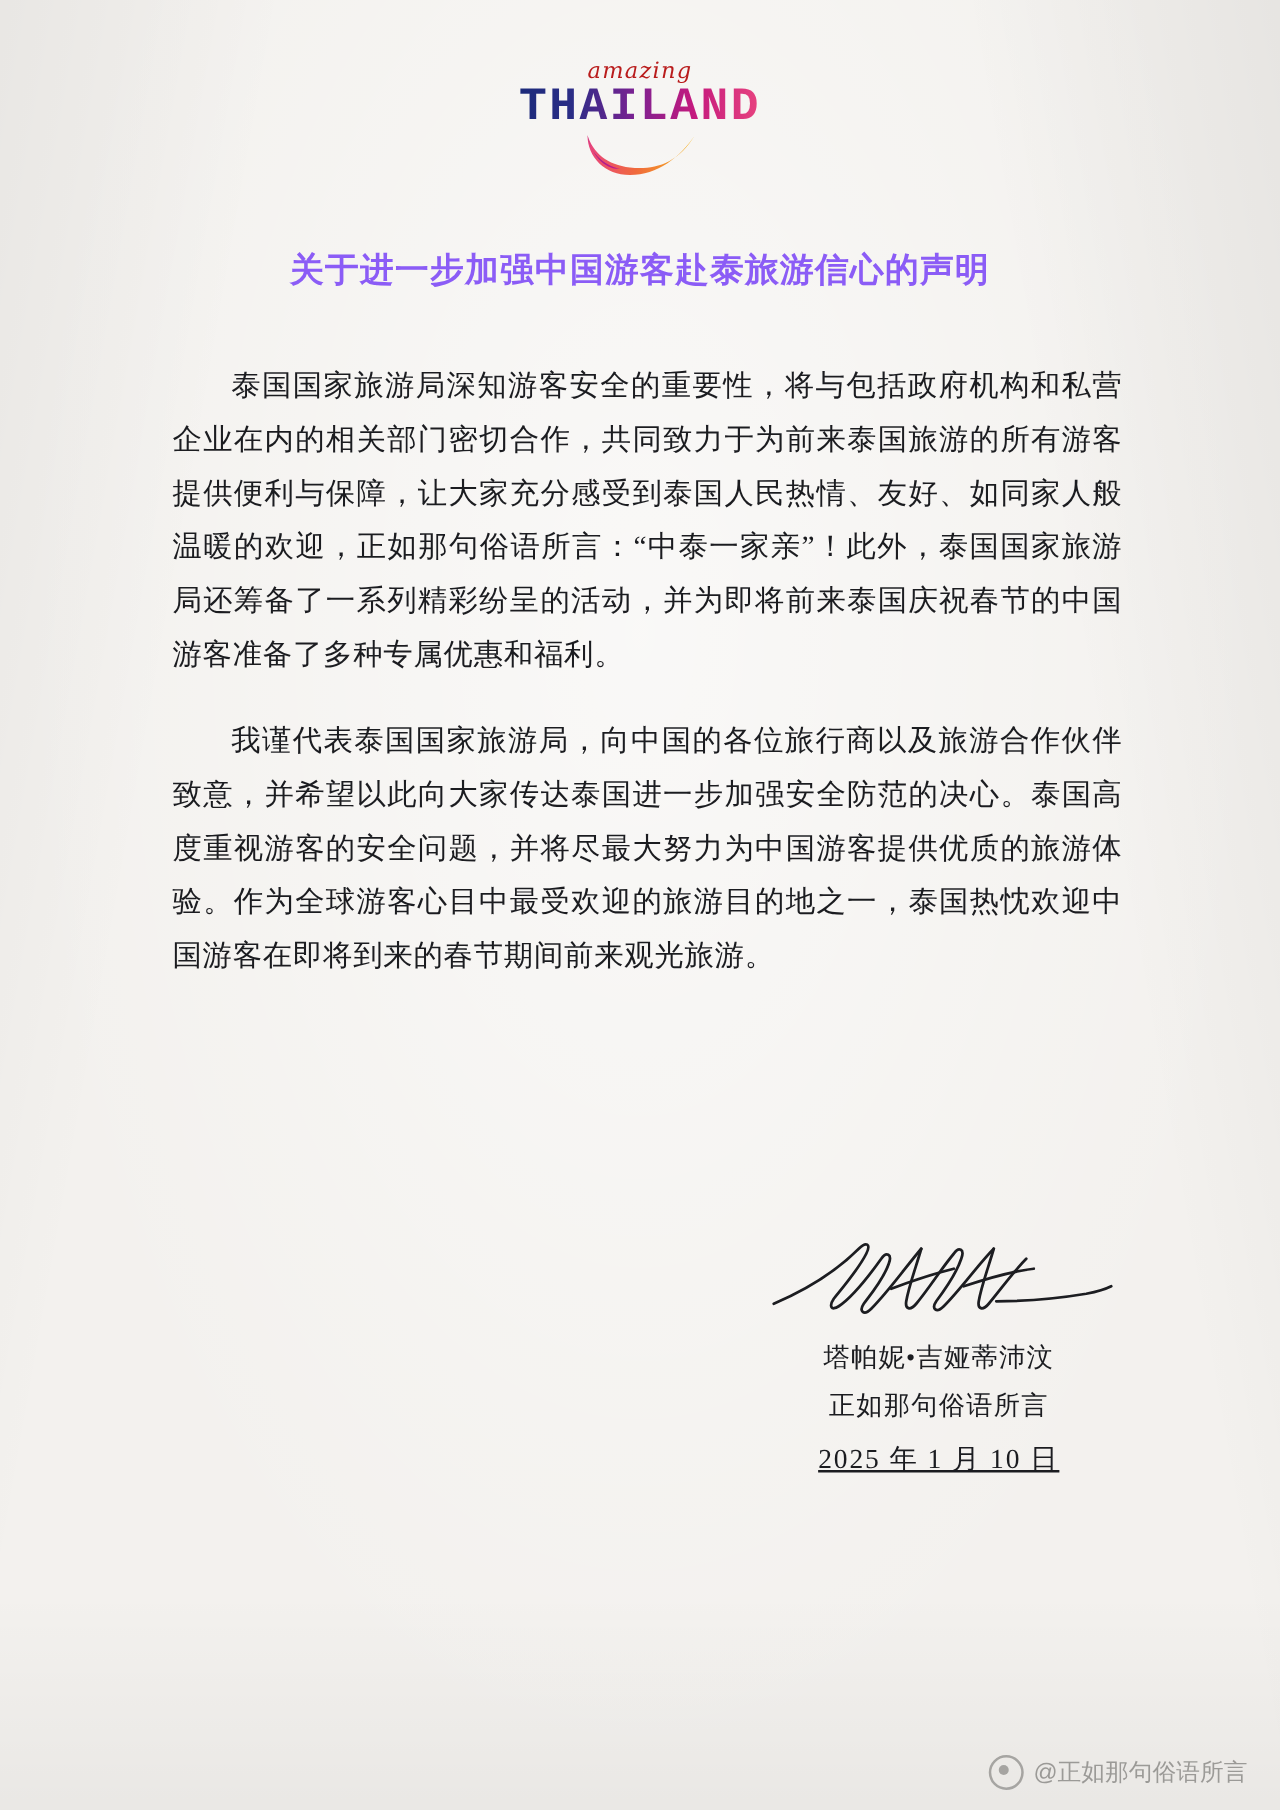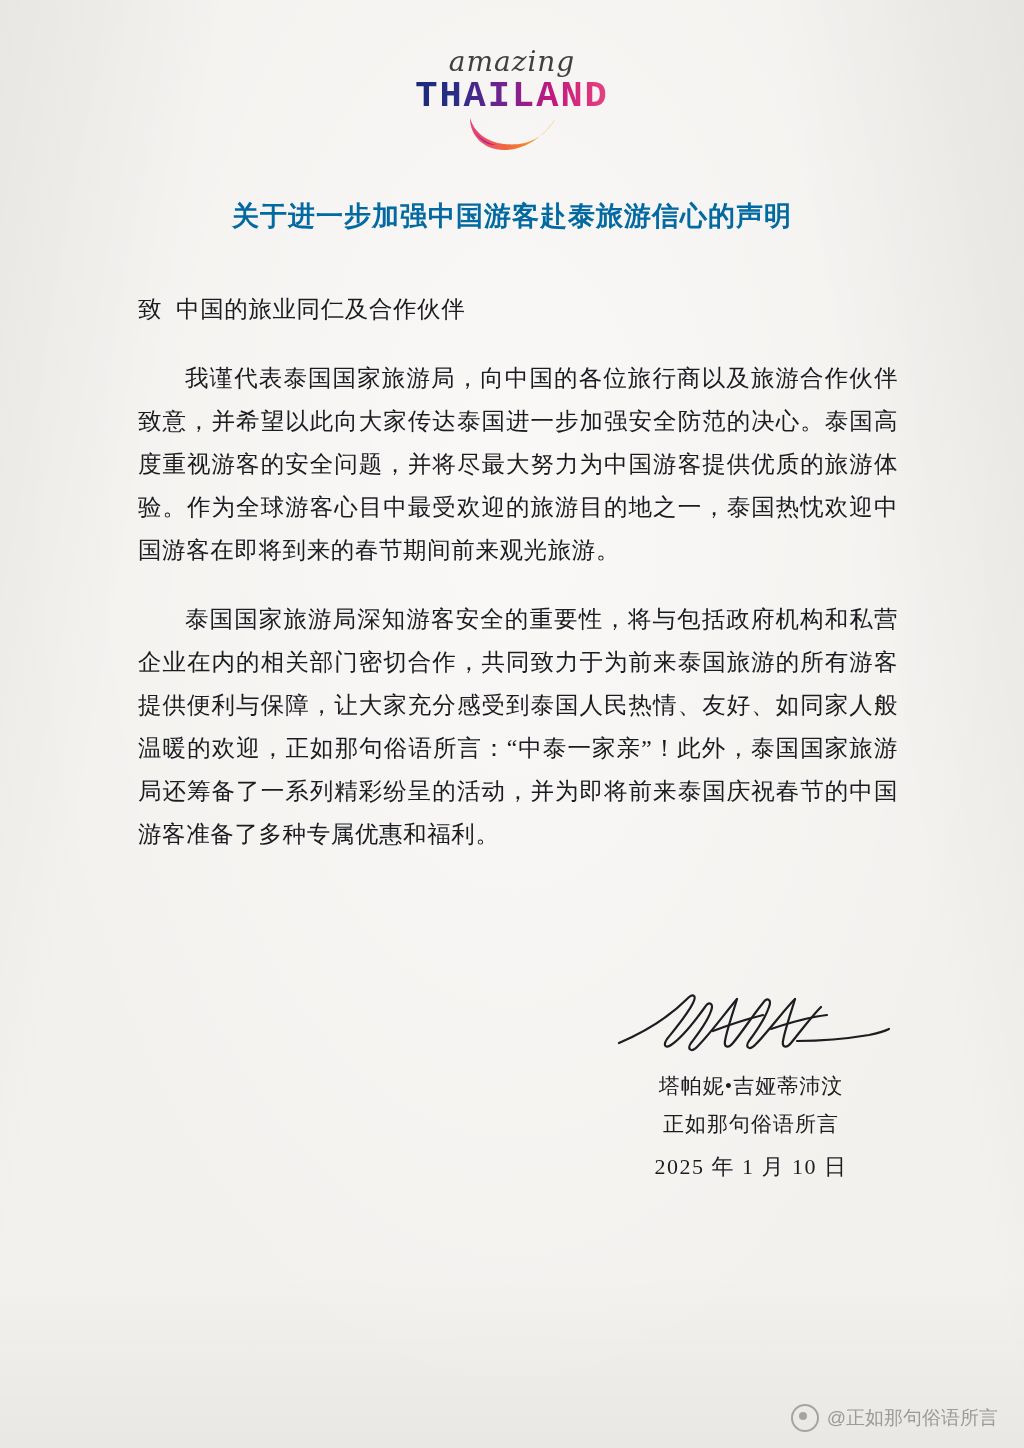--- a/index.html
+++ b/index.html
@@ -36,22 +36,22 @@
     top: 48px;
     left: 0;
     right: 0;
     display: flex;
     flex-direction: column;
     align-items: center;
   }
   .logo-amazing {
     font-family: "DejaVu Serif", serif;
     font-style: italic;
-    font-size: 28px;
-    color: #404040;
+    font-size: 18px;
+    color: #b91c1c;
     letter-spacing: 1px;
     line-height: 1;
     margin-bottom: 2px;
   }
   .logo-thailand {
     font-family: Liberation Mono, monospace;
     font-weight: bold;
     font-size: 37px;
     letter-spacing: 2px;
     line-height: 1;
@@ -68,21 +68,21 @@
 
   
   .doc-title {
     position: absolute;
     top: 198px;
     left: 0;
     right: 0;
     text-align: center;
     font-size: 27px;
     font-weight: bold;
-    color: #0369a1;
+    color: #8b5cf6;
     letter-spacing: 1px;
   }
   .doc-body {
     position: absolute;
     top: 288px;
     left: 138px;
     width: 760px;
     color: #1b1c20;
     font-size: 23.5px;
     line-height: 43px;
@@ -121,20 +121,21 @@
     color: #1b1c20;
     letter-spacing: 1px;
     line-height: 38px;
   }
   .sig-date {
     font-size: 22px;
     color: #1b1c20;
     letter-spacing: 1.5px;
     line-height: 40px;
     margin-top: 4px;
+    text-decoration: underline;
   }
 
   
   .watermark {
     position: absolute;
     right: 26px;
     bottom: 16px;
     display: flex;
     align-items: center;
     gap: 8px;
@@ -184,25 +185,22 @@
         </linearGradient>
       </defs>
       <path d="M6 2 C6 20, 20 34, 40 34 C62 34, 80 20, 92 2 C78 26, 58 30, 40 28 C22 26, 10 16, 6 2 Z" fill="url(#swooshGrad)"></path>
       <path d="M6 2 C8 16, 18 26, 32 29 C20 30, 9 18, 6 2 Z" fill="url(#swooshGrad2)"></path>
     </svg>
   </div>
 
   <div class="doc-title">关于进一步加强中国游客赴泰旅游信心的声明</div>
 
   <div class="doc-body">
-    <p class="salutation">
-      <span>致</span><span class="gap"></span><span>中国的旅业同仁及合作伙伴</span>
-    </p>
+    <p class="para">泰国国家旅游局深知游客安全的重要性，将与包括政府机构和私营企业在内的相关部门密切合作，共同致力于为前来泰国旅游的所有游客提供便利与保障，让大家充分感受到泰国人民热情、友好、如同家人般温暖的欢迎，正如那句俗语所言：“中泰一家亲”！此外，泰国国家旅游局还筹备了一系列精彩纷呈的活动，并为即将前来泰国庆祝春节的中国游客准备了多种专属优惠和福利。</p>
     <p class="para">我谨代表泰国国家旅游局，向中国的各位旅行商以及旅游合作伙伴致意，并希望以此向大家传达泰国进一步加强安全防范的决心。泰国高度重视游客的安全问题，并将尽最大努力为中国游客提供优质的旅游体验。作为全球游客心目中最受欢迎的旅游目的地之一，泰国热忱欢迎中国游客在即将到来的春节期间前来观光旅游。</p>
-    <p class="para">泰国国家旅游局深知游客安全的重要性，将与包括政府机构和私营企业在内的相关部门密切合作，共同致力于为前来泰国旅游的所有游客提供便利与保障，让大家充分感受到泰国人民热情、友好、如同家人般温暖的欢迎，正如那句俗语所言：“中泰一家亲”！此外，泰国国家旅游局还筹备了一系列精彩纷呈的活动，并为即将前来泰国庆祝春节的中国游客准备了多种专属优惠和福利。</p>
   </div>
 
   <div class="sig-block">
     <svg class="sig-svg" viewBox="0 0 300 82">
       <g fill="none" stroke="#1c1d21" stroke-width="2.2" stroke-linecap="round" stroke-linejoin="round">
         <path d="M18 58 C46 46, 70 30, 86 14 C92 8, 96 10, 92 18 C86 30, 74 44, 66 54 C62 60, 64 64, 70 60 C82 52, 94 36, 104 22 C108 16, 113 18, 110 26 C106 38, 96 50, 90 58 C86 64, 90 68, 96 62 C110 48, 124 28, 136 14"></path>
         <path d="M112 46 C128 40, 146 34, 162 30"></path>
         <path d="M136 14 C132 28, 126 44, 124 56 C123 62, 127 64, 132 58 C142 46, 152 30, 162 18 C166 12, 171 14, 168 22 C164 34, 154 48, 148 56 C144 62, 148 66, 154 60 C168 46, 182 26, 194 14"></path>
         <path d="M170 44 C188 38, 208 32, 226 30"></path>
         <path d="M194 14 C190 28, 184 44, 182 56 C181 62, 185 64, 190 58 C200 46, 210 32, 220 22"></path>

